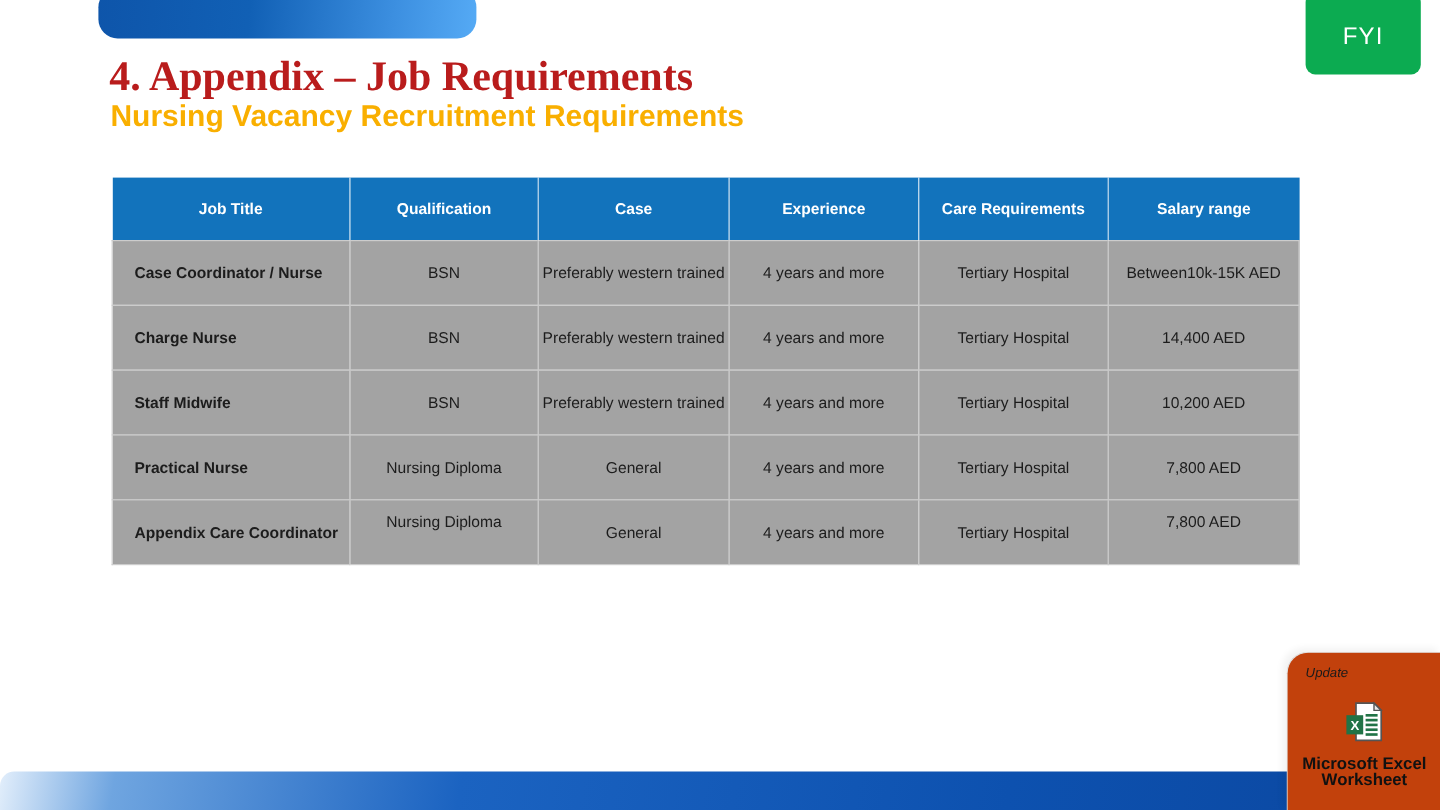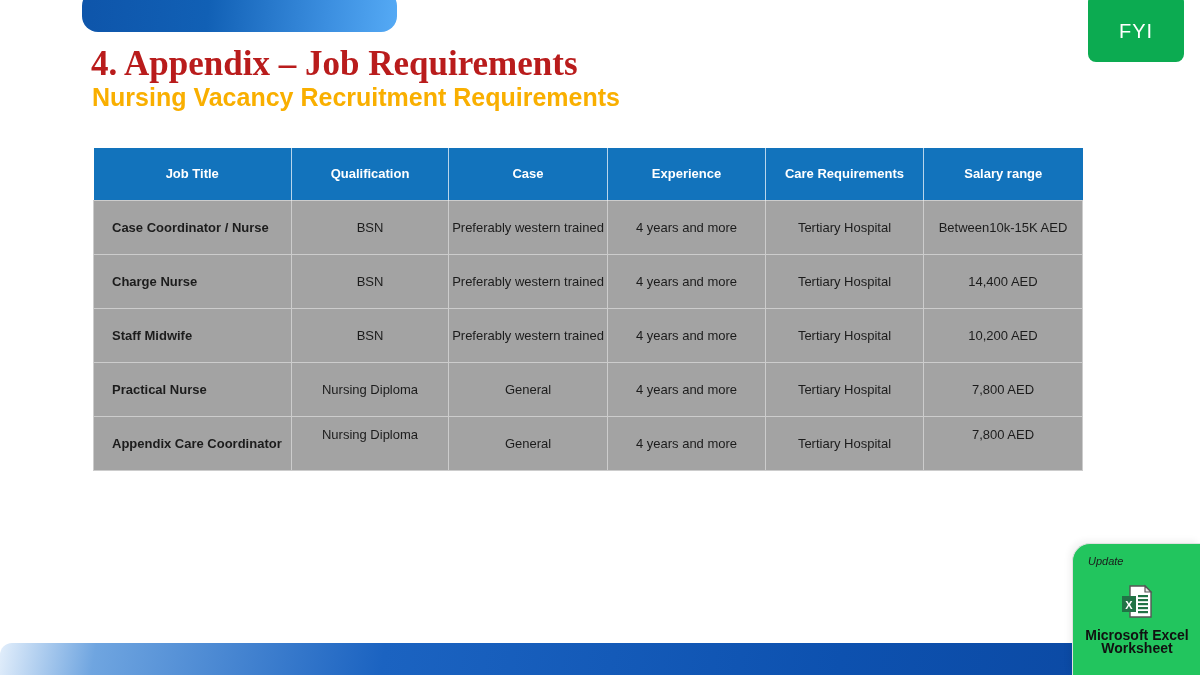--- a/index.html
+++ b/index.html
@@ -73,21 +73,21 @@
     position: absolute; left: 0; top: 643px;
     width: 1200px; height: 32px;
     border-top-left-radius: 12px;
     background: linear-gradient(100deg, #e2eefb 0%, #6fa5e0 8%, #1b63c1 32%, #0d51af 70%, #0b47a0 100%);
   }
 
   
   .update-panel {
     position: absolute; left: 1072px; top: 543px;
     width: 128px; height: 132px;
-    background: #22c55e;
+    background: #c2410c;
     border-top-left-radius: 18px;
     border-left: 1px solid #e2e2e2;
     border-top: 1px solid #e2e2e2;
     box-shadow: -3px -3px 6px rgba(0,0,0,0.05);
   }
   .update-label {
     position: absolute; left: 15px; top: 11px;
     font-size: 11px; font-style: italic; color: #1a1a1a;
   }
   .excel-attachment {

